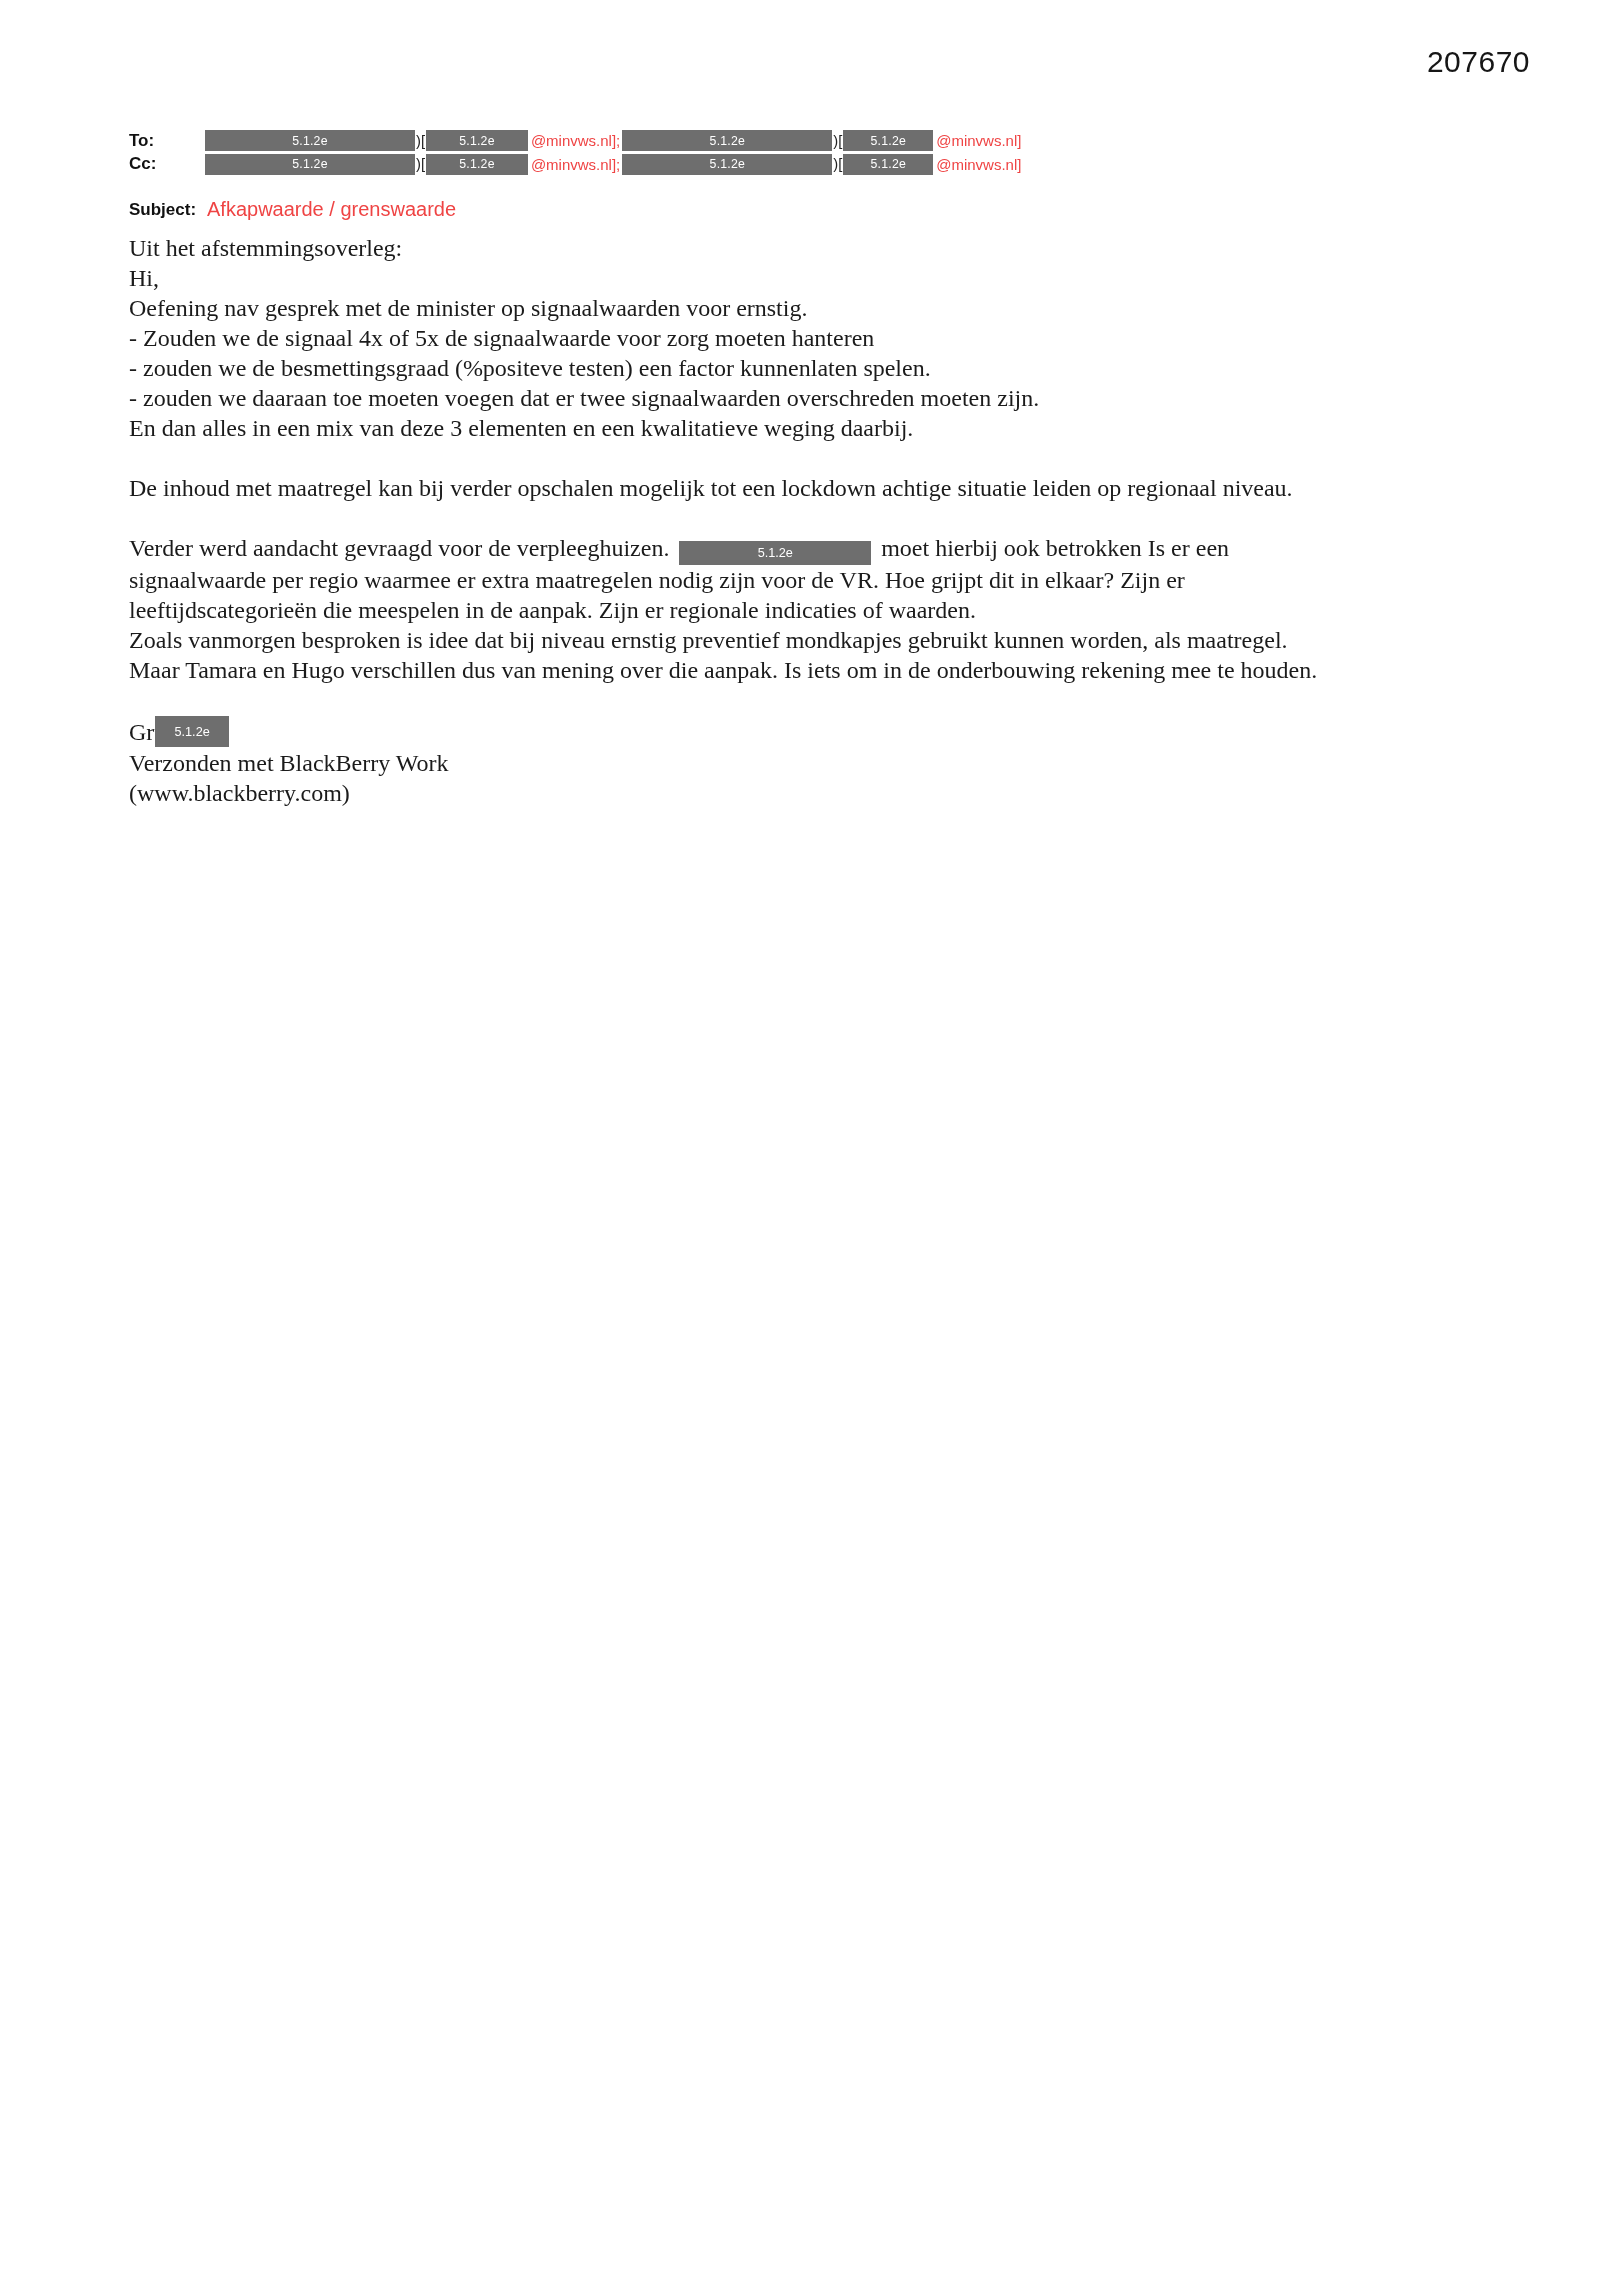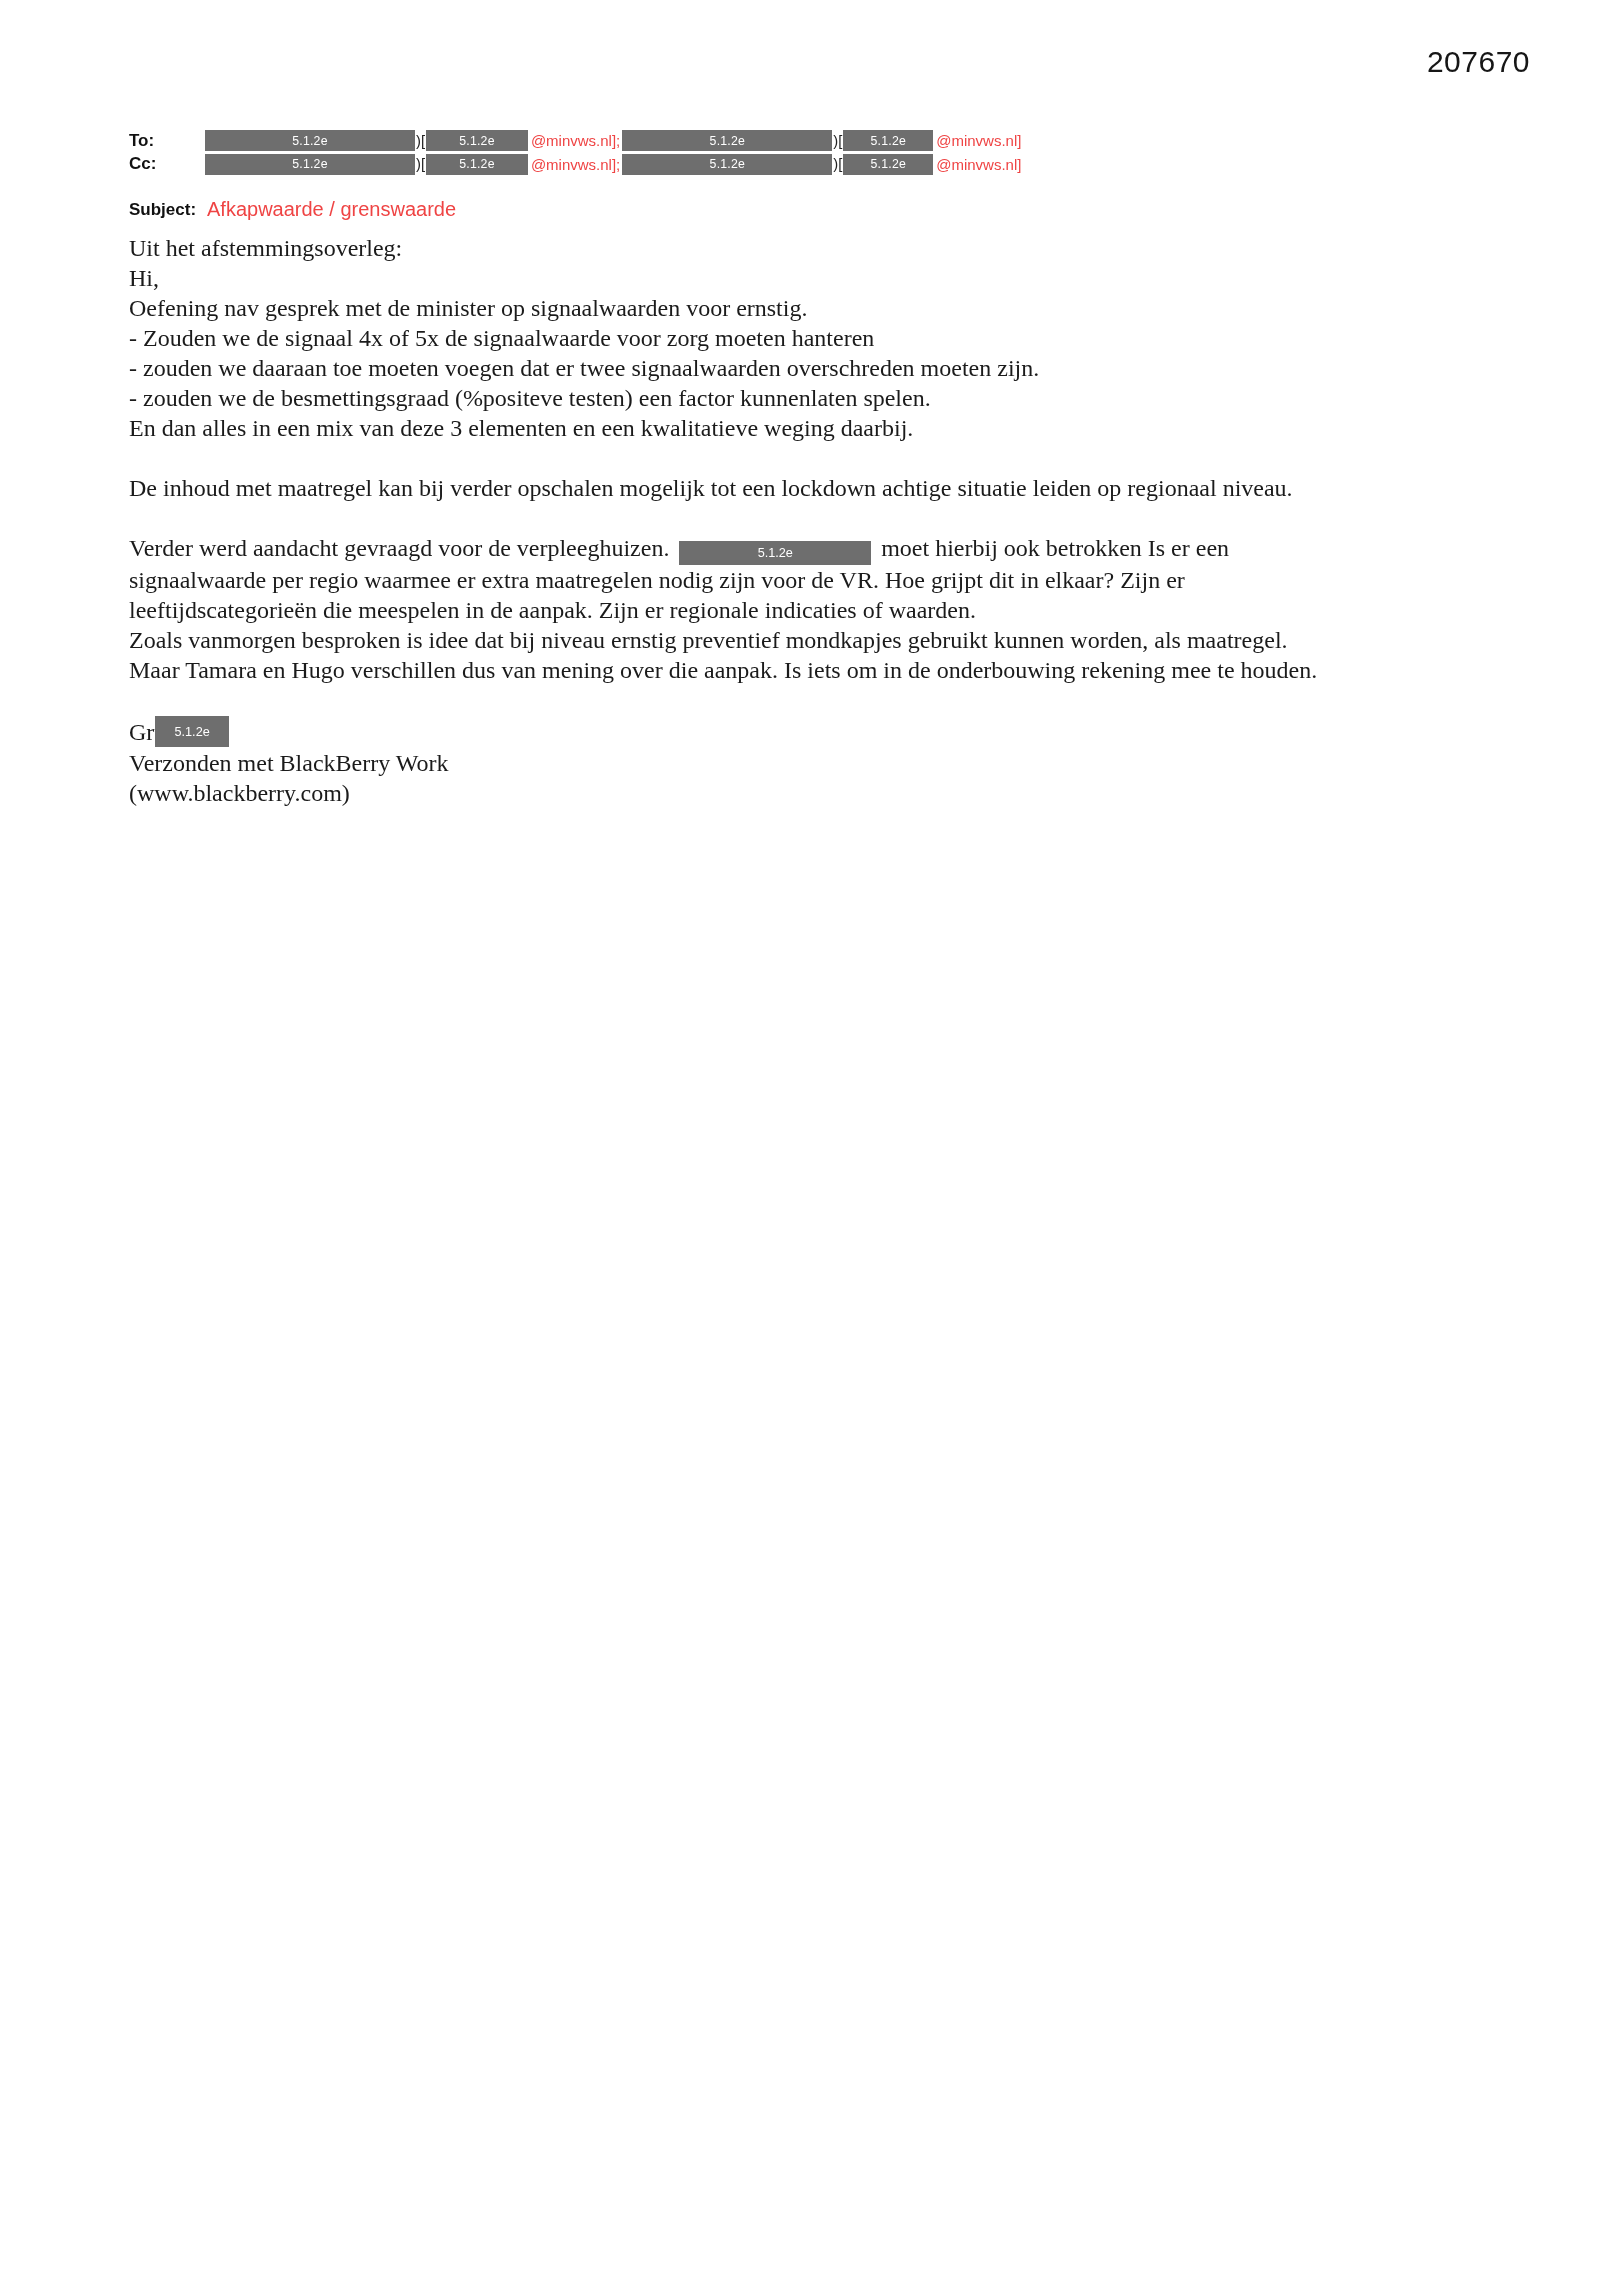--- a/index.html
+++ b/index.html
@@ -189,22 +189,22 @@
     </div>
 
   </div>
 
   <div class="body-text">
 
     <p class="para">Uit het afstemmingsoverleg:</p>
     <p class="para">Hi,</p>
     <p class="para">Oefening nav gesprek met de minister op signaalwaarden voor ernstig.</p>
     <p class="para">- Zouden we de signaal 4x of 5x de signaalwaarde voor zorg moeten hanteren</p>
+    <p class="para">- zouden we de besmettingsgraad (%positeve testen) een factor kunnenlaten spelen.</p>
     <p class="para">- zouden we daaraan toe moeten voegen dat er twee signaalwaarden overschreden moeten zijn.</p>
-    <p class="para">- zouden we de besmettingsgraad (%positeve testen) een factor kunnenlaten spelen.</p>
     <p class="para">En dan alles in een mix van deze 3 elementen en een kwalitatieve weging daarbij.</p>
 
     <div class="gap"></div>
 
     <p class="para">De inhoud met maatregel kan bij verder opschalen mogelijk tot een lockdown achtige situatie leiden op regionaal niveau.</p>
 
     <div class="gap"></div>
 
     <p class="para">
       <span>Verder werd aandacht gevraagd voor de verpleeghuizen.</span>

